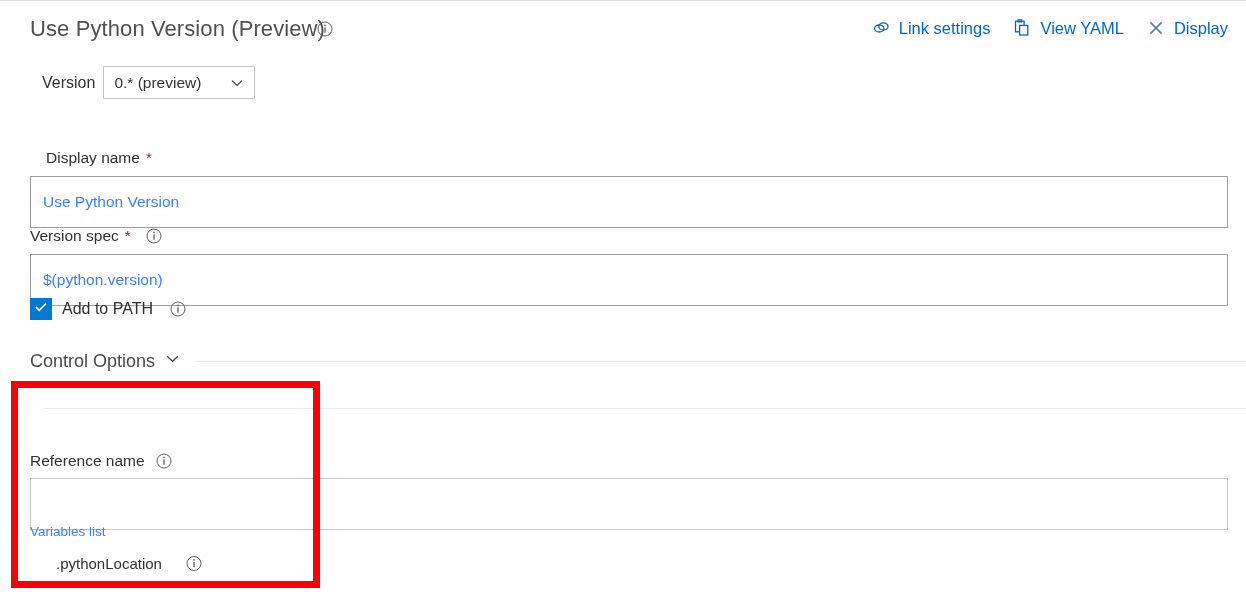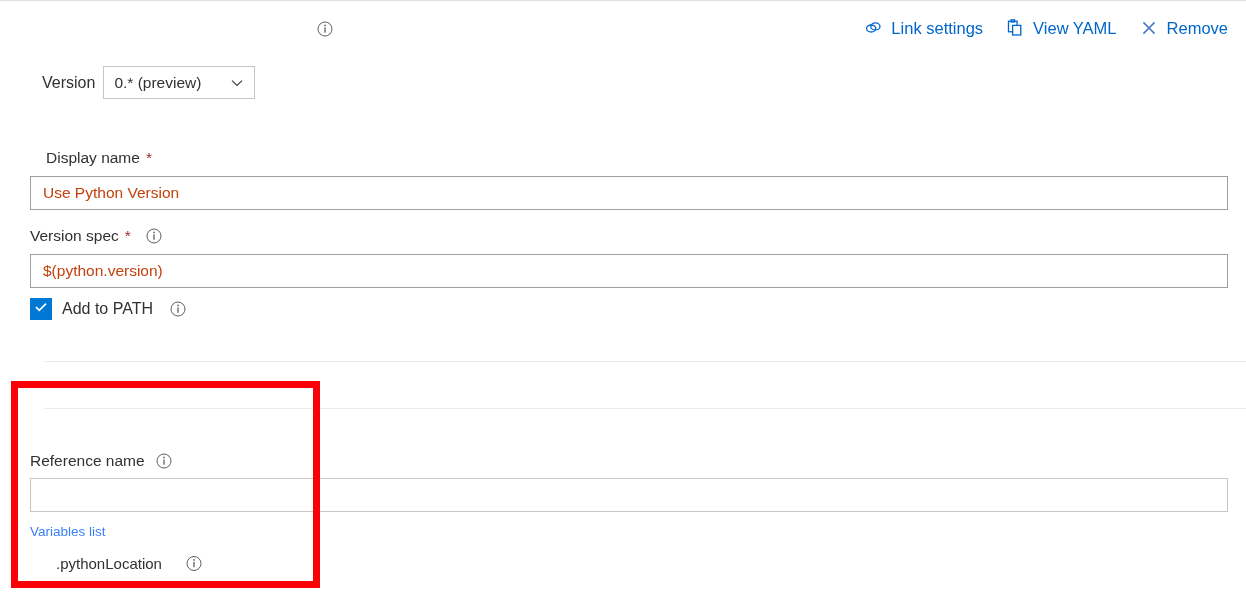--- a/index.html
+++ b/index.html
@@ -111,27 +111,27 @@
     gap: 6px;
     white-space: nowrap;
   }
   .req { color: #a4262c; }
   .gap-lg { margin-left: 9px; }
 
   .text-input {
     position: absolute;
     left: 30px;
     width: 1198px;
-    height: 34px;
+    height: 52px;
     border: 1px solid #a19f9d;
     background: #fff;
     box-sizing: border-box;
     font-family: "Liberation Sans", sans-serif;
     font-size: 15.5px;
-    color: #c2410c;
+    color: #3b82f6;
     padding: 0 12px;
     outline: none;
   }
 
   
   .check-row {
     position: absolute;
     left: 30px; top: 298px;
     display: flex;
     align-items: center;
@@ -206,20 +206,21 @@
     pointer-events: none;
   }
 </style>
 </head>
 <body>
 
 <div class="top-rule"></div>
 
 <div class="header">
 
+  <div class="task-title">Use Python Version (Preview)</div>
 
   <span class="title-info info-icon">
     <svg width="16" height="16" viewBox="0 0 16 16">
       <circle cx="8" cy="8" r="7" fill="none" stroke="#605e5c" stroke-width="1"></circle>
       <circle cx="8" cy="4.4" r="0.85" fill="#605e5c"></circle>
       <rect x="7.35" y="6.4" width="1.3" height="5.3" fill="#605e5c"></rect>
     </svg>
   </span>
 
   <div class="header-actions">
@@ -244,21 +245,21 @@
       </span>
       <span class="lbl">View YAML</span>
     </div>
 
     <div class="hdr-action">
       <span class="hdr-ico">
         <svg width="20" height="20" viewBox="0 0 20 20">
           <path d="M4.4 4.4 L15.6 15.6 M15.6 4.4 L4.4 15.6" stroke="#4a79c4" stroke-width="1.5" fill="none"></path>
         </svg>
       </span>
-      <span class="lbl">Remove</span>
+      <span class="lbl">Display</span>
     </div>
 
   </div>
 </div>
 
 <div class="version-row">
   <span class="version-label">Version</span>
   <div class="version-select">
     <span>0.* (preview)</span>
     <span class="chev">
@@ -300,20 +301,28 @@
   <span class="check-info info-icon">
     <svg width="16" height="16" viewBox="0 0 16 16">
       <circle cx="8" cy="8" r="7" fill="none" stroke="#605e5c" stroke-width="1"></circle>
       <circle cx="8" cy="4.4" r="0.85" fill="#605e5c"></circle>
       <rect x="7.35" y="6.4" width="1.3" height="5.3" fill="#605e5c"></rect>
     </svg>
   </span>
 </div>
 
 <div class="section" style="top:347px;">
+  <span class="section-title">
+    <span>Control Options</span>
+    <span>
+      <svg width="17" height="17" viewBox="0 0 16 16">
+        <path d="M3 5.8 L8 10.6 L13 5.8" fill="none" stroke="#4a4a4a" stroke-width="1.25"></path>
+      </svg>
+    </span>
+  </span>
   <span class="section-rule"></span>
 </div>
 
 <div class="section" style="top:394px;">
   <span class="section-rule"></span>
 </div>
 
 <div class="field-label" style="left:30px; top:452px;">
   <span>Reference name</span>
   <span class="info-icon" style="margin-left:5px;">

